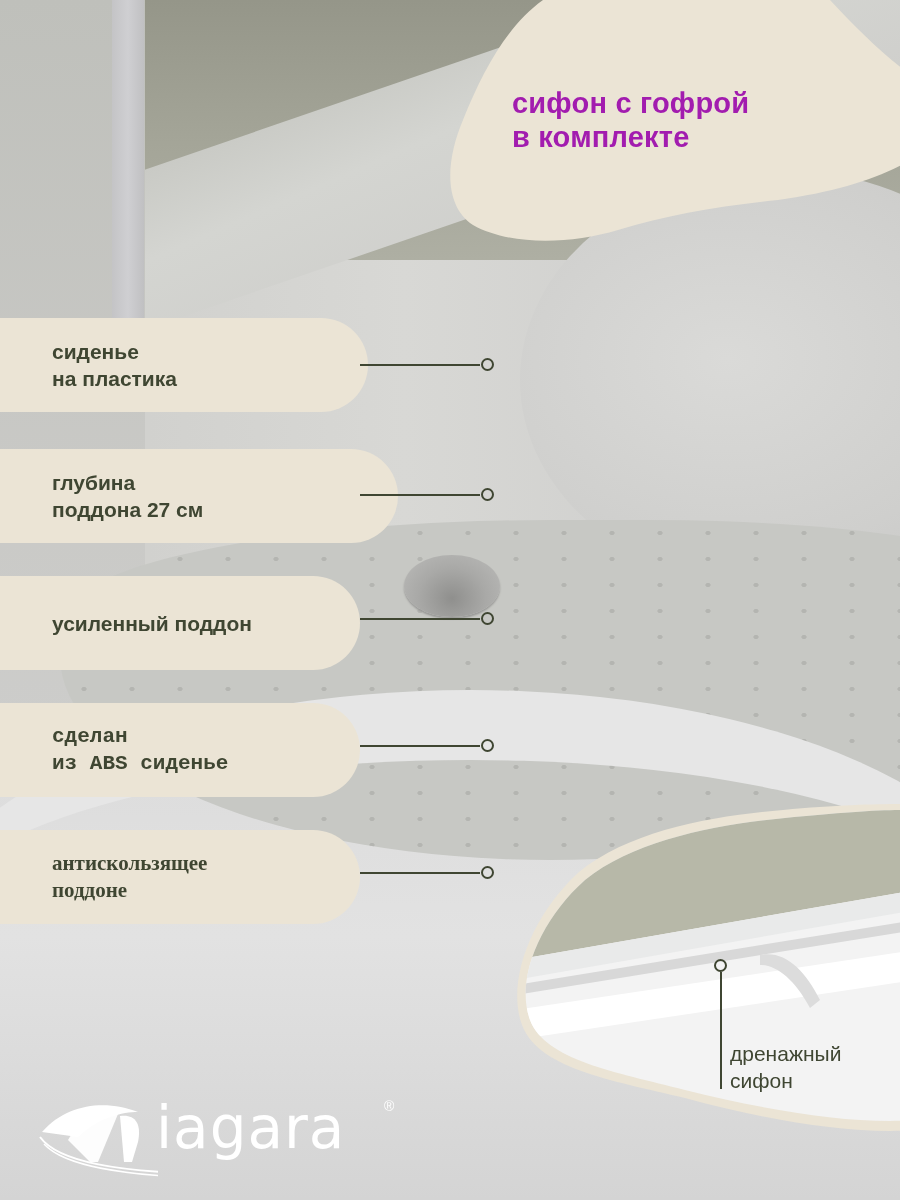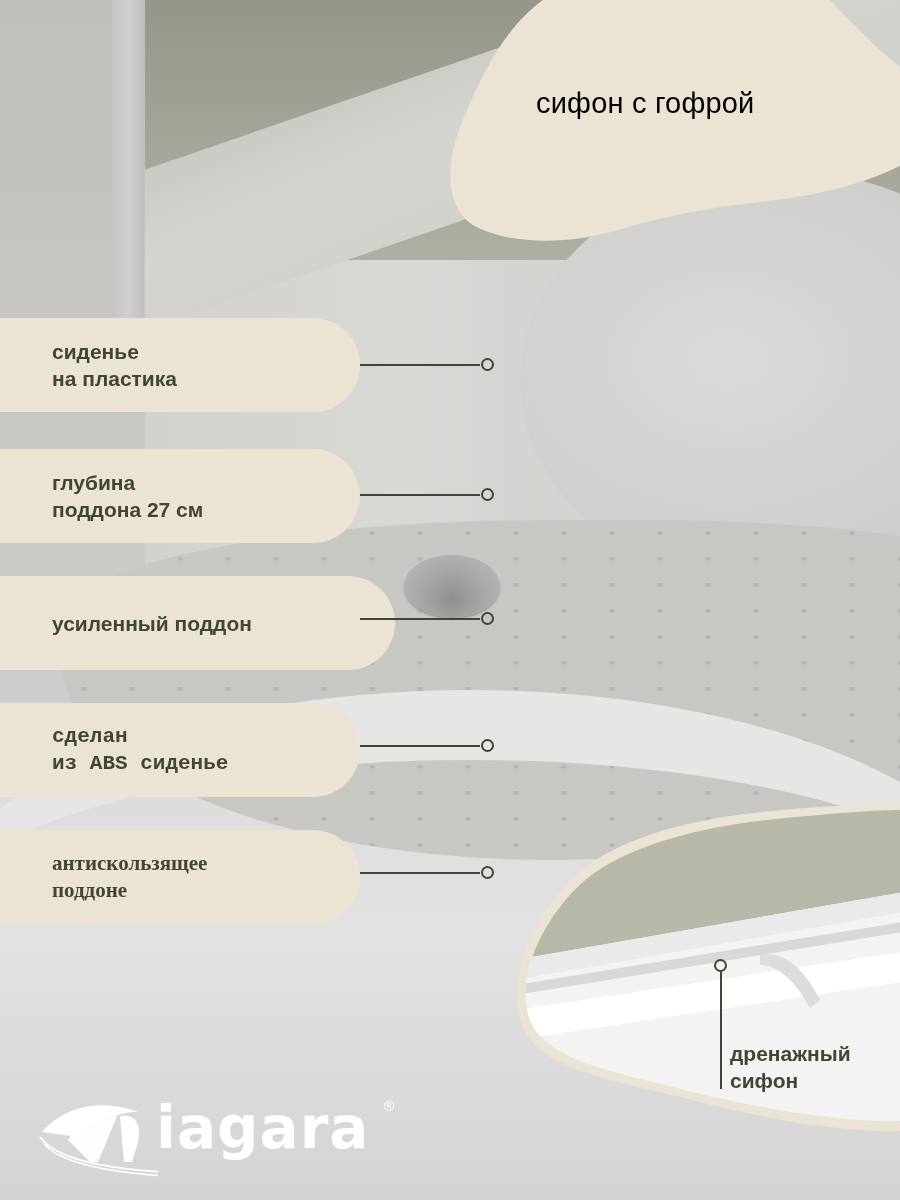--- a/index.html
+++ b/index.html
@@ -29,41 +29,41 @@
   .bg-bottom { position: absolute; left: 0; top: 760px; width: 900px; height: 440px;
              background: linear-gradient(180deg, #dcdcdc 0%, #e2e2e2 40%, #d4d4d4 100%); }
   .bg-rim { position: absolute; left: -80px; top: 690px; width: 1100px; height: 420px;
             border-radius: 50%; border-top: 70px solid #e6e6e6; }
   .drain { position: absolute; left: 404px; top: 555px; width: 96px; height: 62px; border-radius: 50%;
            background: radial-gradient(ellipse at 50% 70%, #8f8f8d 0%, #a9a9a7 50%, #bcbcba 100%);
            box-shadow: 0 2px 2px #9a9a98; }
 
   .blob-top { position: absolute; left: 448px; top: 0; width: 480px; height: 245px; }
   .blob-top svg { position: absolute; inset: 0; }
-  .blob-title { position: absolute; left: 536px; top: 86px; font-size: 29px; font-weight: normal;
-                color: #000000; line-height: 34px; letter-spacing: 0.2px; }
+  .blob-title { position: absolute; left: 512px; top: 86px; font-size: 29px; font-weight: bold;
+                color: #a21caf; line-height: 34px; letter-spacing: 0.2px; }
 
   .pill { position: absolute; left: 0; width: 360px; height: 94px; background: #ebe4d5;
           border-radius: 0 47px 47px 0; }
   .pill-text { position: absolute; left: 52px; top: 50%; transform: translateY(-50%);
                font-size: 21px; font-weight: bold; color: #3f4632; line-height: 27px; white-space: nowrap; }
   .connector { position: absolute; left: 360px; height: 2px; width: 120px; background: #3f4632; }
   .connector-dot { position: absolute; width: 9px; height: 9px; border: 2px solid #3f4632; border-radius: 50%;
                    background: transparent; }
 
   .inset { position: absolute; left: 515px; top: 800px; width: 400px; height: 340px; }
   .inset svg { position: absolute; inset: 0; }
-  .inset-label { position: absolute; left: 730px; top: 1040px; font-size: 21px; font-weight: bold;
+  .inset-label { position: absolute; left: 730px; top: 1040px; font-size: 21px; font-weight: normal;
                  color: #3f4632; line-height: 27px; white-space: nowrap; }
   .inset-vline { position: absolute; left: 720px; top: 972px; width: 2px; height: 117px; background: #3f4632; }
   .inset-dot { position: absolute; left: 714px; top: 959px; width: 9px; height: 9px; border: 2px solid #3f4632;
                border-radius: 50%; }
 
   .logo { position: absolute; left: 38px; top: 1092px; width: 380px; height: 90px; }
-  .logo-text { position: absolute; left: 118px; top: 2px; font-size: 58px; font-weight: bold; color: #ffffff;
+  .logo-text { position: absolute; left: 118px; top: 2px; font-size: 58px; font-weight: normal; color: #ffffff;
                font-family: "DejaVu Sans", sans-serif; letter-spacing: 1px; }
   .logo-reg { position: absolute; left: 346px; top: 6px; font-size: 14px; color: #ffffff; }
 </style>
 </head>
 <body>
 
 <div class="scene">
   <div class="bg-tray-wall"></div>
   <div class="bg-wall"></div>
   <div class="bg-wall-edge"></div>
@@ -79,41 +79,42 @@
 
 <div class="blob-top">
   <svg width="480" height="245" viewBox="0 0 480 245">
     <path d="M95 0 L382 0 C410 30 440 60 470 80 L480 90 L480 150 C440 175 400 190 330 200
              C270 206 220 215 170 230 C120 245 60 245 25 225 C-5 205 -2 160 15 120
              C35 70 60 25 95 0 Z" fill="#ebe4d5"></path>
   </svg>
 </div>
 <div class="blob-title">
   <div>сифон с гофрой</div>
+  <div>в комплекте</div>
 </div>
 
-<div class="pill" style="top:318px;">
+<div class="pill" style="top:318px;padding-left:8px;">
   <div class="pill-text">
     <div>сиденье</div>
     <div>на пластика</div>
   </div>
 </div>
 <div class="connector" style="top:364px;"></div>
 <div class="connector-dot" style="left:481px;top:358px;"></div>
 
-<div class="pill" style="top:449px;">
+<div class="pill" style="top:449px;padding-left:38px;">
   <div class="pill-text">
     <div>глубина</div>
     <div>поддона 27 см</div>
   </div>
 </div>
 <div class="connector" style="top:494px;"></div>
 <div class="connector-dot" style="left:481px;top:488px;"></div>
 
-<div class="pill" style="top:576px;padding-left:35px;">
+<div class="pill" style="top:576px;">
   <div class="pill-text">
     <div>усиленный поддон</div>
   </div>
 </div>
 <div class="connector" style="top:618px;"></div>
 <div class="connector-dot" style="left:481px;top:612px;"></div>
 
 <div class="pill" style="top:703px;font-family:Liberation Mono, monospace;">
   <div class="pill-text">
     <div>сделан</div>

